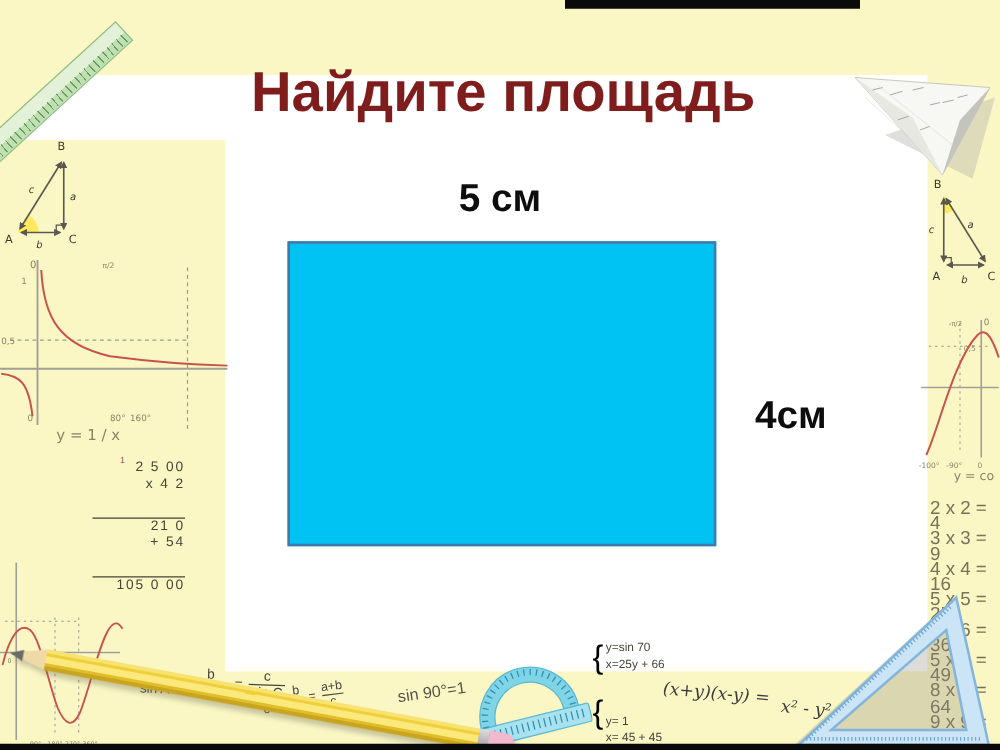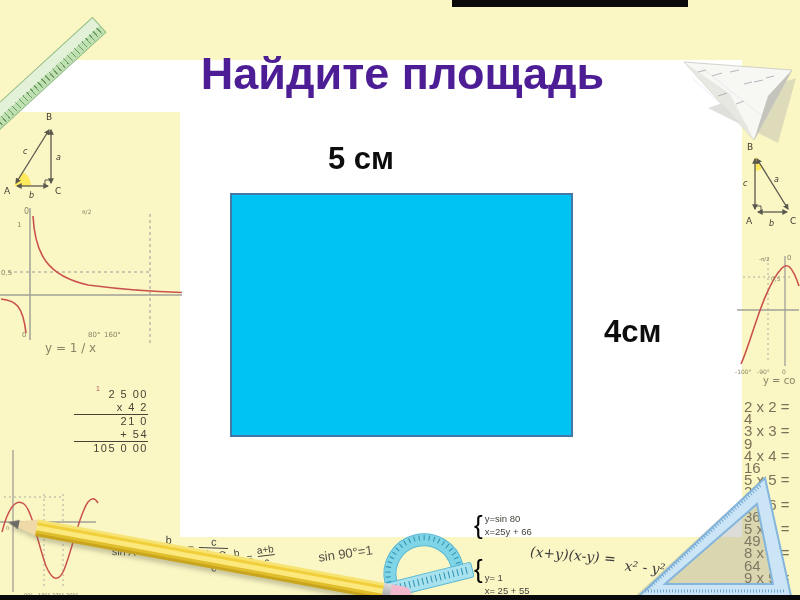--- a/index.html
+++ b/index.html
@@ -4,21 +4,21 @@
 <style>
   html,body{margin:0;padding:0;}
   .slide{position:relative;width:800px;height:600px;background:#FBF7C4;overflow:hidden;
          font-family:"Liberation Sans",sans-serif;}
   .abs{position:absolute;}
   .white-main{left:180px;top:60px;width:562px;height:477px;background:#FFFFFF;}
   .white-notch{left:0;top:60px;width:180px;height:52px;background:#FFFFFF;
     clip-path:polygon(59px 0,180px 0,180px 52px,12px 52px);}
   .bar{background:#0a0a0a;z-index:6;}
   .title{left:180px;top:48px;width:445px;text-align:center;font-size:45px;font-weight:700;
-         color:#4c1d95;z-index:4;}
+         color:#7f1d1d;z-index:4;}
   .dim-label{font-size:31px;font-weight:700;color:#0d0d0d;z-index:4;}
   .rect-figure{left:230px;top:193px;width:339px;height:240px;background:#00C2F3;
                border:2px solid #4478A8;z-index:3;}
   .ruler{left:-29px;top:64px;width:146px;height:19px;transform:rotate(-42.5deg);
          background:linear-gradient(180deg,#E2F1D8 0 55%,#BFE1B2 55% 100%);
          border:1px solid #8FBC86;z-index:5;}
   .ruler-ticks{position:absolute;left:2px;right:2px;bottom:1px;height:8px;
     background:repeating-linear-gradient(90deg,#6B9A63 0 1px,transparent 1px 5px);}
   .pencil{left:8px;top:514px;width:410px;height:17px;transform:rotate(10.4deg);
           transform-origin:0 50%;z-index:5;filter:drop-shadow(3px 4px 2px rgba(110,110,90,.35));}
@@ -39,41 +39,41 @@
            align-items:center;gap:3px;}
   .sinid{left:318px;top:546px;font-size:13px;transform:rotate(-8deg);color:#55524a;z-index:2;}
   .system{display:flex;align-items:center;gap:2px;font-size:9.5px;line-height:13px;}
   .brace{font-size:26px;font-weight:300;}
   .sysblock{left:474px;top:512px;z-index:2;}
   .sysresult{margin-left:16px;margin-top:2px;width:50px;border-top:5px solid #d946ef;
              border-bottom:1px solid #45443c;padding:1px 0 1px 4px;font-size:15px;}
   .identity{left:530px;top:549px;transform:rotate(5deg);font-family:"DejaVu Serif",serif;
             font-style:italic;font-size:14px;color:#3c3c3c;z-index:2;white-space:nowrap;}
   .identity .rhs{display:inline-block;transform:translate(5px,6px);}
-  .longmult{left:74px;top:388px;width:74px;text-align:right;font-size:11px;line-height:13px;
+  .longmult{left:74px;top:368px;width:74px;text-align:right;font-size:11px;line-height:13px;
             color:#474437;letter-spacing:1.5px;z-index:2;position:relative;}
-  .longmult .rule{border-top:1px solid #474437;}
+  .longmult .rule{border-top:1px solid #474437;margin-top:20px;}
   .carry{position:absolute;left:22px;top:-6px;font-size:7px;color:#b05555;letter-spacing:0;}
   .multtable{left:744px;top:401px;font-size:15px;line-height:12.2px;color:#7a7158;z-index:2;}
   svg text{font-family:"DejaVu Sans",sans-serif;}
   .z2{z-index:2;}.z3{z-index:3;}
 </style>
 </head>
 <body>
 
 <div class="slide">
 
   <div class="abs white-main"></div>
   <div class="abs white-notch"></div>
 
   <div class="abs bar" style="left:452px;top:0;width:236px;height:7px;"></div>
   <div class="abs bar" style="left:0;top:595px;width:800px;height:5px;"></div>
 
   <div class="abs title">Найдите площадь</div>
-  <div class="abs dim-label" style="left:328px;top:141px;width:144px;">5 см</div>
+  <div class="abs dim-label" style="left:328px;top:141px;width:144px;text-align:center;">5 см</div>
   <div class="abs dim-label" style="left:584px;top:314px;margin-left:20px;">4см</div>
 
   <div class="abs rect-figure"></div>
 
   <div class="abs ruler">
     <div class="ruler-ticks"></div>
   </div>
 
   <svg class="abs z2" style="left:2px;top:110px;" width="85" height="92" viewBox="0 0 85 92">
     <defs>
@@ -176,29 +176,29 @@
       <line x1="8" y1="63" x2="96" y2="63" stroke="#2E8FB0" stroke-width="7" stroke-dasharray="1,3.5"></line>
       <path d="M12,56 A40,40 0 0 1 92,56 L80,56 A28,28 0 0 0 24,56 Z" fill="#7FD4E6" stroke="#5BB8D4"></path>
       <path d="M16,56 A36,36 0 0 1 88,56" stroke="#2E8FB0" stroke-width="5" stroke-dasharray="1,4" fill="none"></path>
     </g>
   </svg>
 
   <div class="abs sysblock">
     <div class="system">
       <span class="brace">{</span>
       <span style="color:#45443c;">
-        <div>y=sin 80</div>
+        <div>y=sin 70</div>
         <div>x=25y + 66</div>
       </span>
     </div>
     <div class="system" style="margin-top:4px;">
       <span class="brace">{</span>
       <span style="color:#45443c;margin-top:29px;">
         <div>y= 1</div>
-        <div>x= 25 + 55</div>
+        <div>x= 45 + 45</div>
       </span>
     </div>
     <div class="sysresult" style="color:#45443c;">x= 70</div>
   </div>
 
   <div class="abs identity">
     <span>(x+y)(x-y) =</span>
     <span class="rhs">x² - y²</span>
   </div>
 

